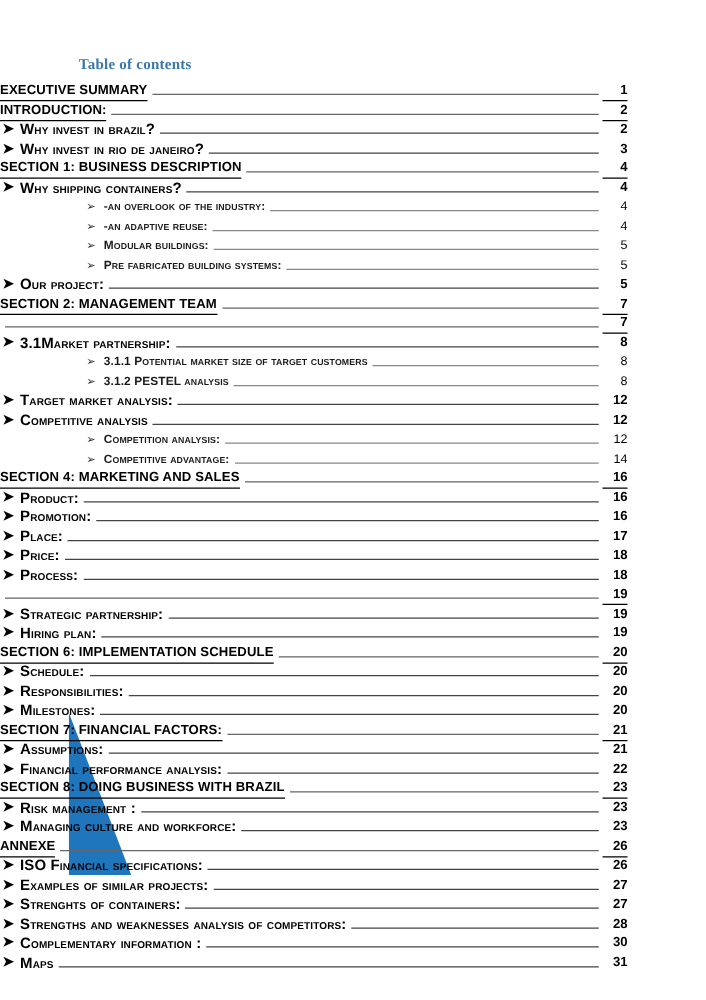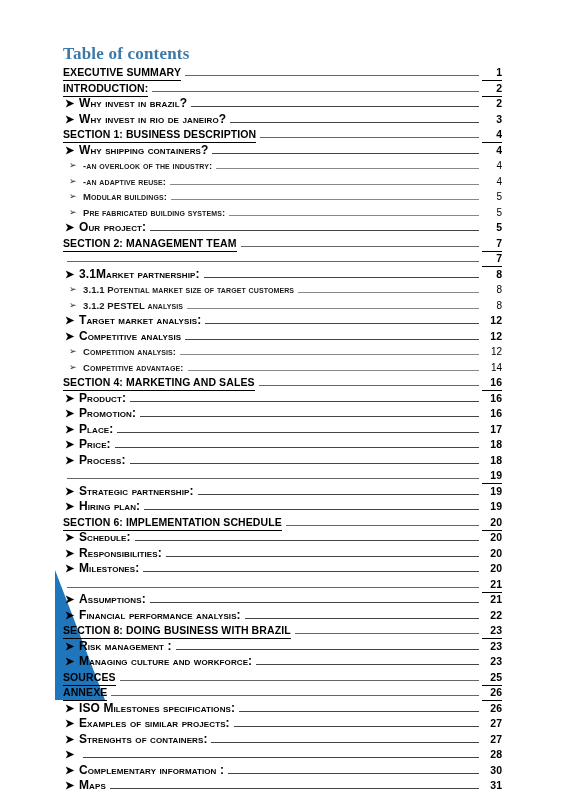--- a/index.html
+++ b/index.html
@@ -32,40 +32,39 @@
     pointer-events: none;
     z-index: 0;
   }
 
   #toc-title {
     position: absolute;
     left: 63px;
     top: 44px;
     font-family: "Liberation Serif", serif;
     font-weight: bold;
-    font-size: 17px;
+    font-size: 12px;
     color: #3C78A8;
     letter-spacing: 0.2px;
     white-space: nowrap;
   }
 
   #toc-list {
     position: absolute;
     left: 0;
     top: 66px;
     width: 565px;
     z-index: 2;
   }
 
   .toc-row {
     position: relative;
     height: 15.5px;
     display: flex;
     align-items: flex-start;
-    padding-left: 63px;
     padding-right: 63px;
     box-sizing: border-box;
   }
 
   .bullet {
     flex: 0 0 auto;
     width: 14px;
     font-size: 10px;
     line-height: 13px;
     color: #000;
@@ -375,20 +374,21 @@
         <span class="pageno">20</span>
       </div>
       <div class="toc-row row-lvl1">
         <span class="bullet lvl1">➤</span>
         <span class="label">Milestones:</span>
         <span class="leader"></span>
         <span class="pageno">20</span>
       </div>
       <div class="toc-row row-section">
         <span class="bullet none"></span>
+        <span class="label">SECTION 7: FINANCIAL FACTORS:</span>
         <span class="leader"></span>
         <span class="pageno">21</span>
       </div>
       <div class="toc-row row-lvl1">
         <span class="bullet lvl1">➤</span>
         <span class="label">Assumptions:</span>
         <span class="leader"></span>
         <span class="pageno">21</span>
       </div>
       <div class="toc-row row-lvl1">
@@ -410,50 +410,45 @@
         <span class="pageno">23</span>
       </div>
       <div class="toc-row row-lvl1">
         <span class="bullet lvl1">➤</span>
         <span class="label">Managing culture and workforce:</span>
         <span class="leader"></span>
         <span class="pageno">23</span>
       </div>
       <div class="toc-row row-section">
         <span class="bullet none"></span>
-        <span class="label">SOURCES</span>
-        <span class="leader"></span>
-        <span class="pageno">25</span>
-      </div>
-      <div class="toc-row row-section">
-        <span class="bullet none"></span>
         <span class="label">ANNEXE</span>
         <span class="leader"></span>
         <span class="pageno">26</span>
       </div>
       <div class="toc-row row-lvl1">
         <span class="bullet lvl1">➤</span>
-        <span class="label literal sc">ISO Milestones specifications:</span>
+        <span class="label literal sc">ISO Financial specifications:</span>
         <span class="leader"></span>
         <span class="pageno">26</span>
       </div>
       <div class="toc-row row-lvl1">
         <span class="bullet lvl1">➤</span>
         <span class="label">Examples of similar projects:</span>
         <span class="leader"></span>
         <span class="pageno">27</span>
       </div>
       <div class="toc-row row-lvl1">
         <span class="bullet lvl1">➤</span>
         <span class="label">Strenghts of containers:</span>
         <span class="leader"></span>
         <span class="pageno">27</span>
       </div>
       <div class="toc-row row-lvl1">
         <span class="bullet lvl1">➤</span>
+        <span class="label">Strengths and weaknesses analysis of competitors:</span>
         <span class="leader"></span>
         <span class="pageno">28</span>
       </div>
       <div class="toc-row row-lvl1">
         <span class="bullet lvl1">➤</span>
         <span class="label">Complementary information :</span>
         <span class="leader"></span>
         <span class="pageno">30</span>
       </div>
       <div class="toc-row row-lvl1">

